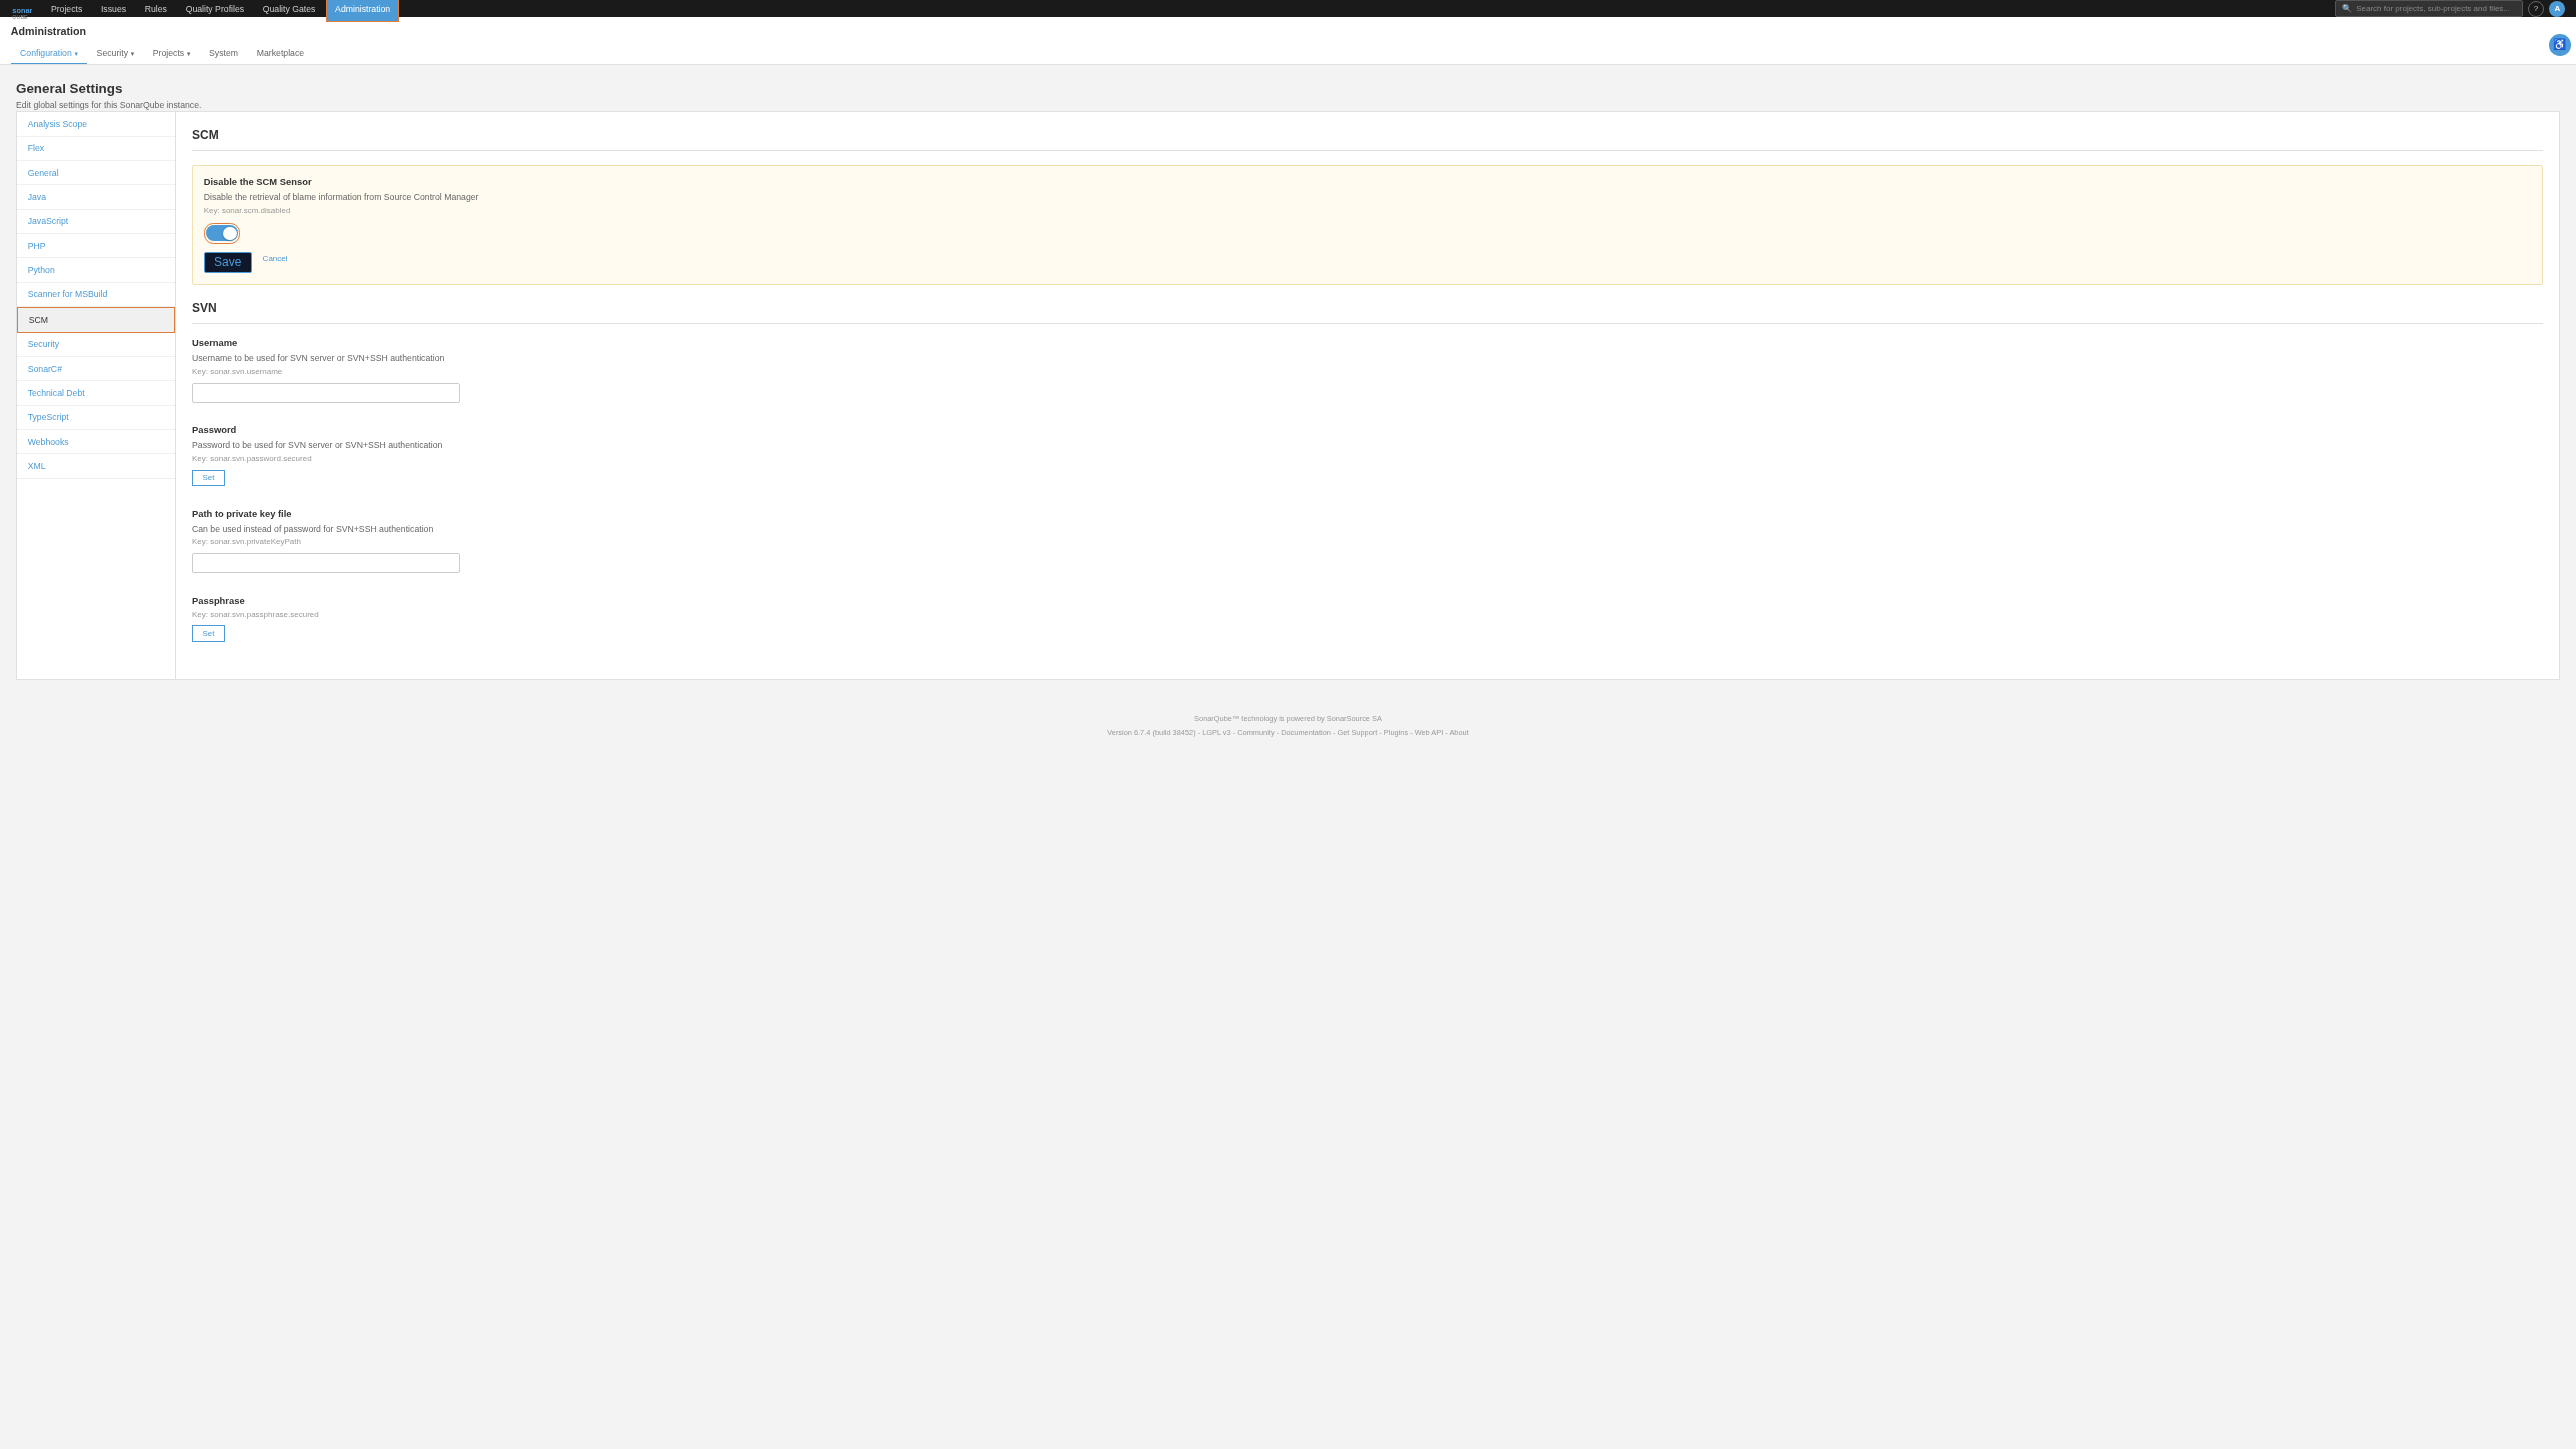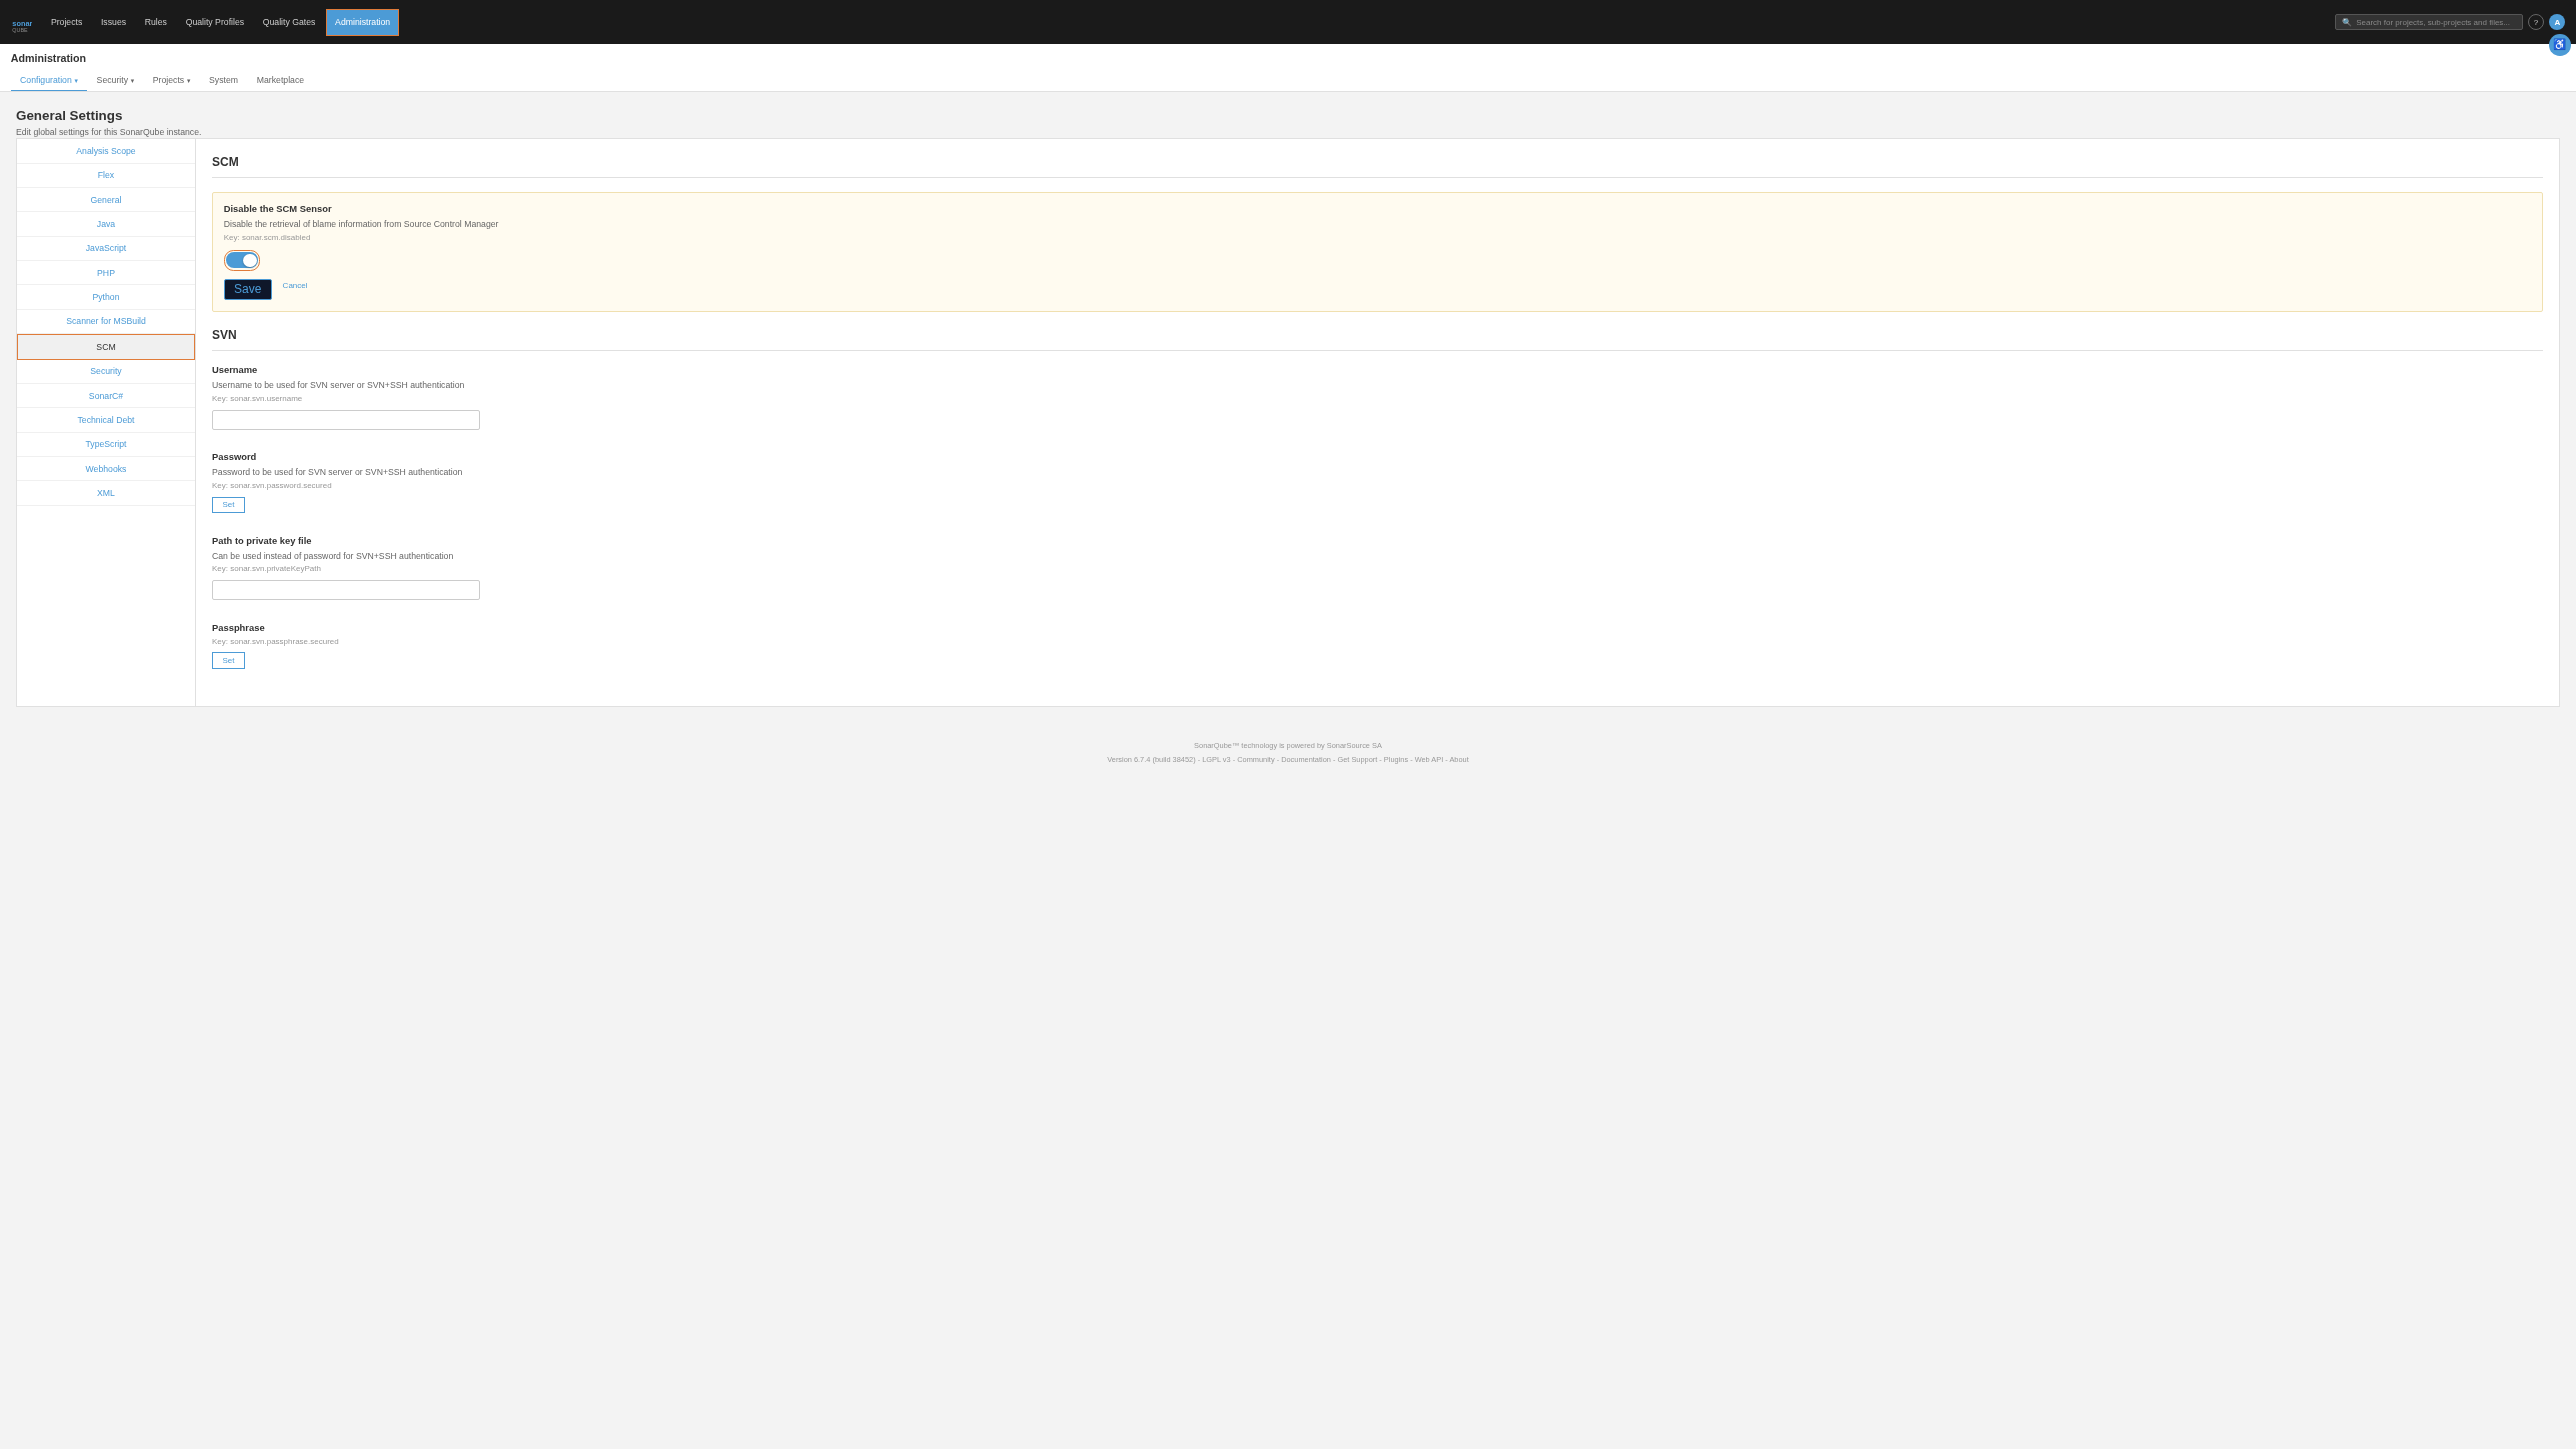--- a/index.html
+++ b/index.html
@@ -3,21 +3,21 @@
   <meta charset="utf-8">
   <style>
     * { box-sizing: border-box; margin: 0; padding: 0; }
     body { font-family: -apple-system, BlinkMacSystemFont, 'Segoe UI', Helvetica, Arial, sans-serif; font-size: 9.4px; background: #f3f3f3; color: #333; min-height: 100vh; }
 
     
     .top-nav {
       background: #1a1a1a;
       display: flex;
       align-items: center;
-      height: 44px;
+      height: 17px;
       padding: 0 10.7px;
       gap: 2.7px;
     }
     .top-nav .logo {
       display: flex;
       align-items: center;
       margin-right: 8px;
     }
     .logo-icon {
       width: 21.5px;
@@ -145,25 +145,24 @@
     }
 
     
     .main-layout {
       display: flex;
       gap: 0;
     }
 
     
     .sidebar {
-      width: 180px;
+      width: 160px;
       background: #fff;
       border: 0.7px solid #e0e0e0;
       flex-shrink: 0;
-      text-align: center;
     }
     .sidebar-item {
       padding: 6.7px 10.7px;
       font-size: 8.7px;
       color: #4c9bd6;
       cursor: pointer;
       border-bottom: 0.7px solid #f0f0f0;
       display: block;
     }
     .sidebar-item.active {

